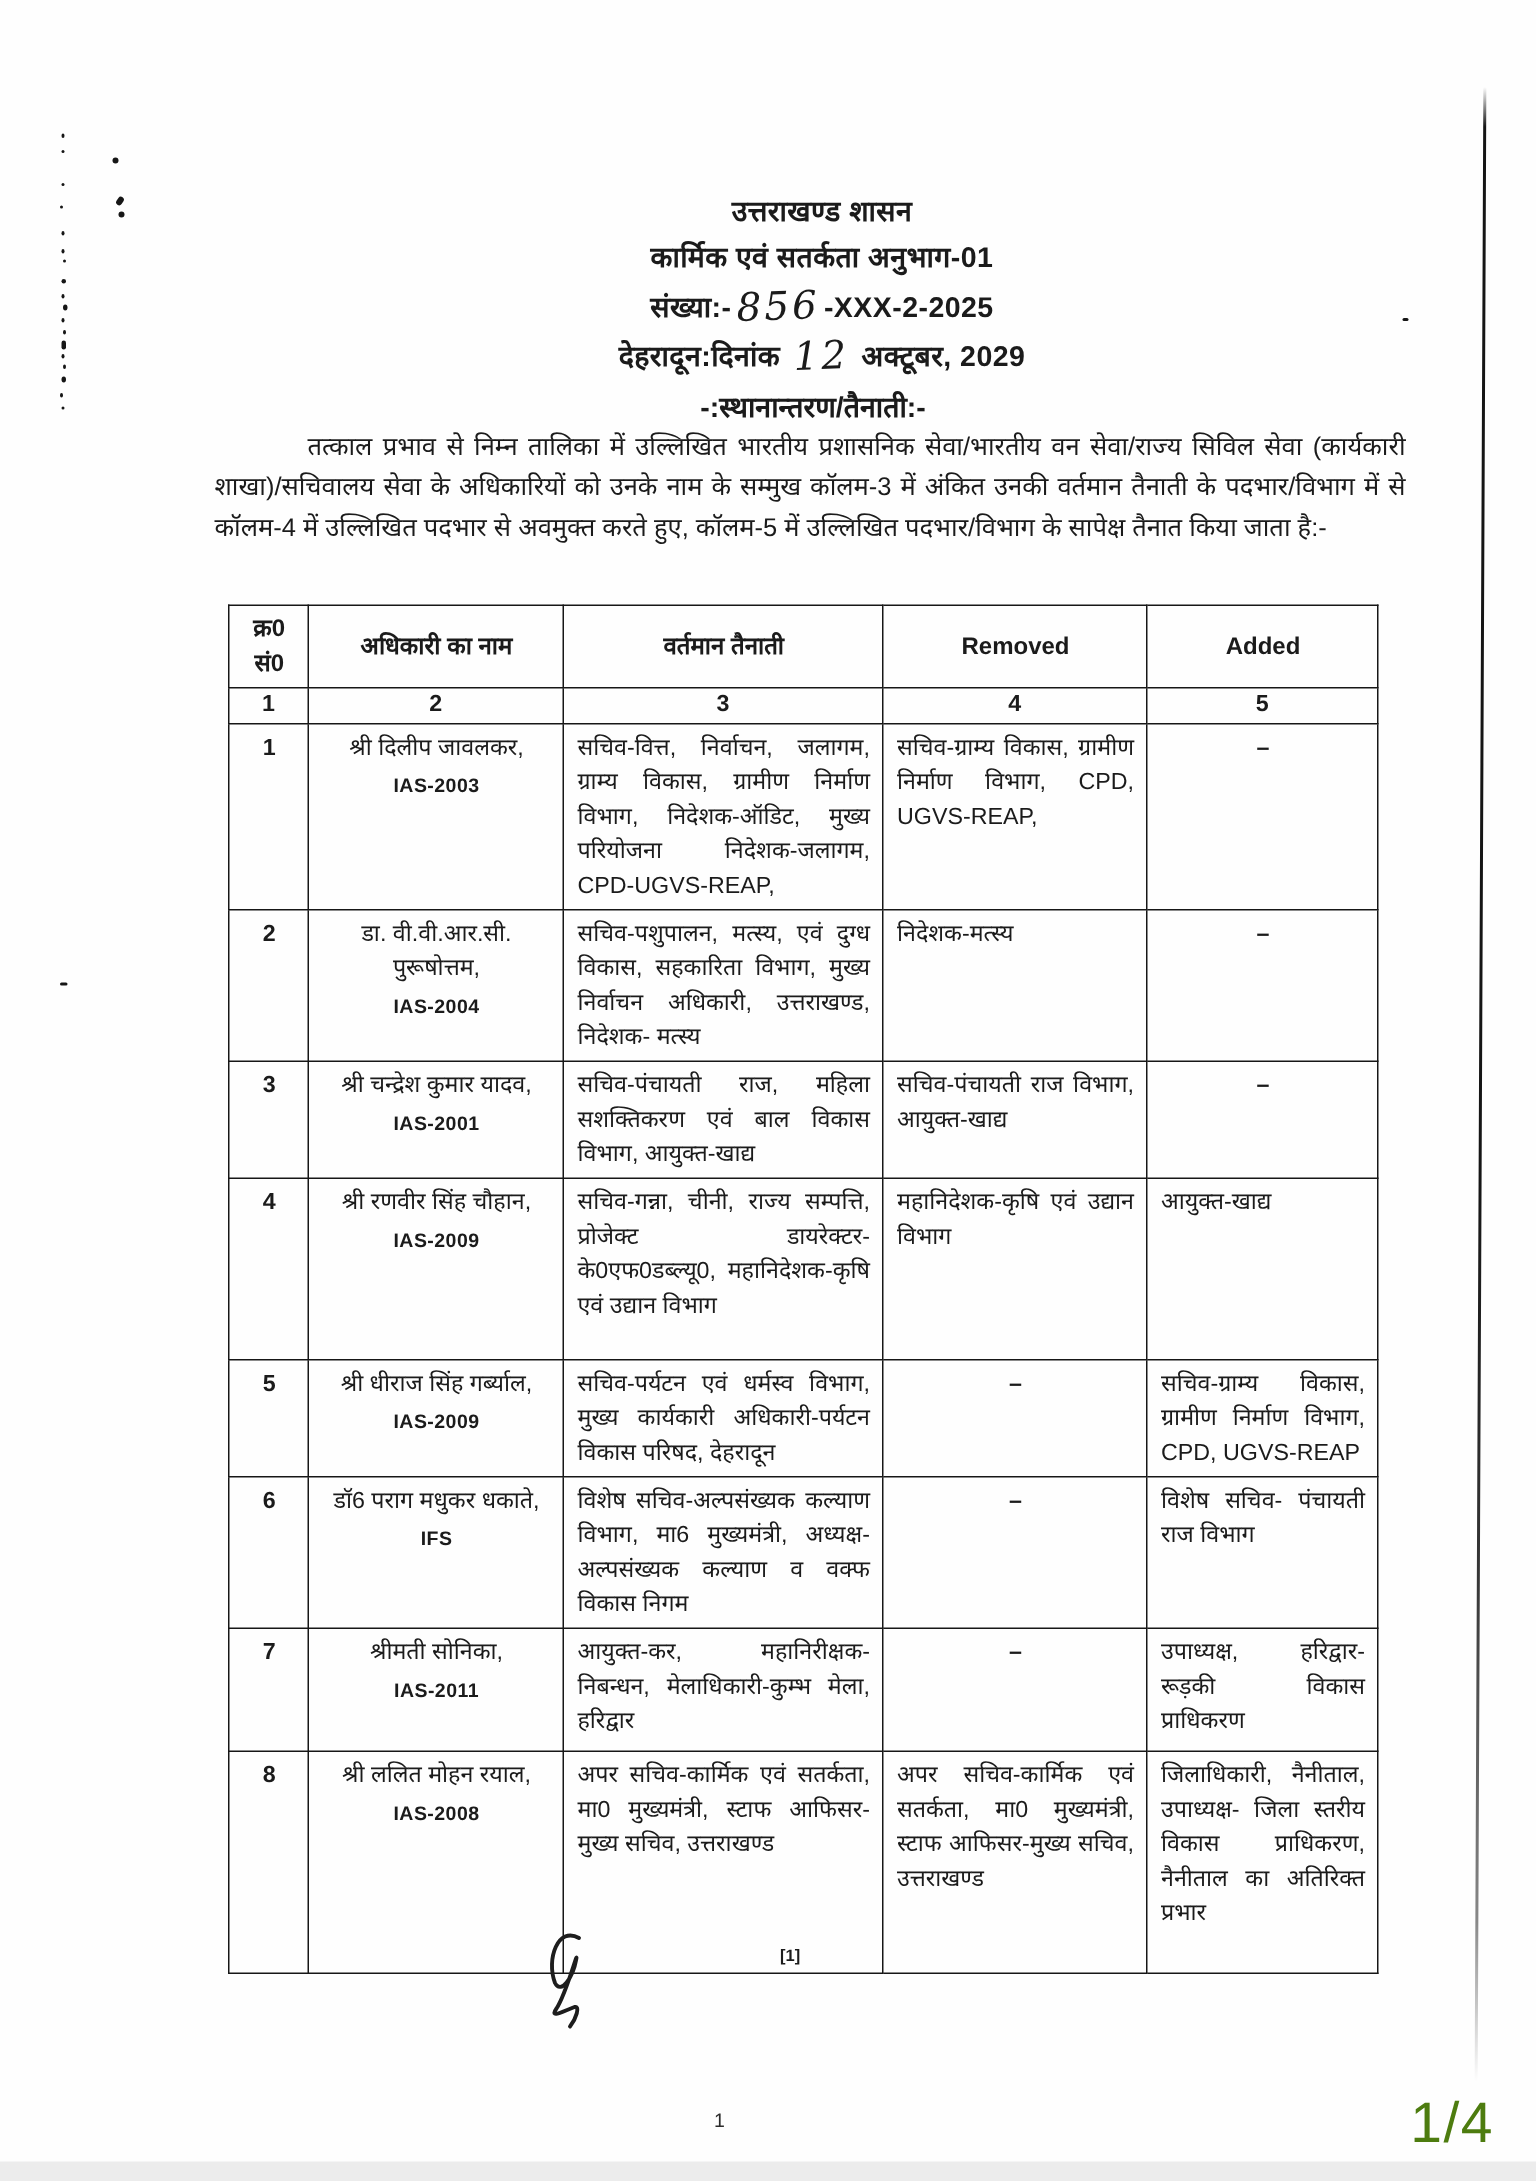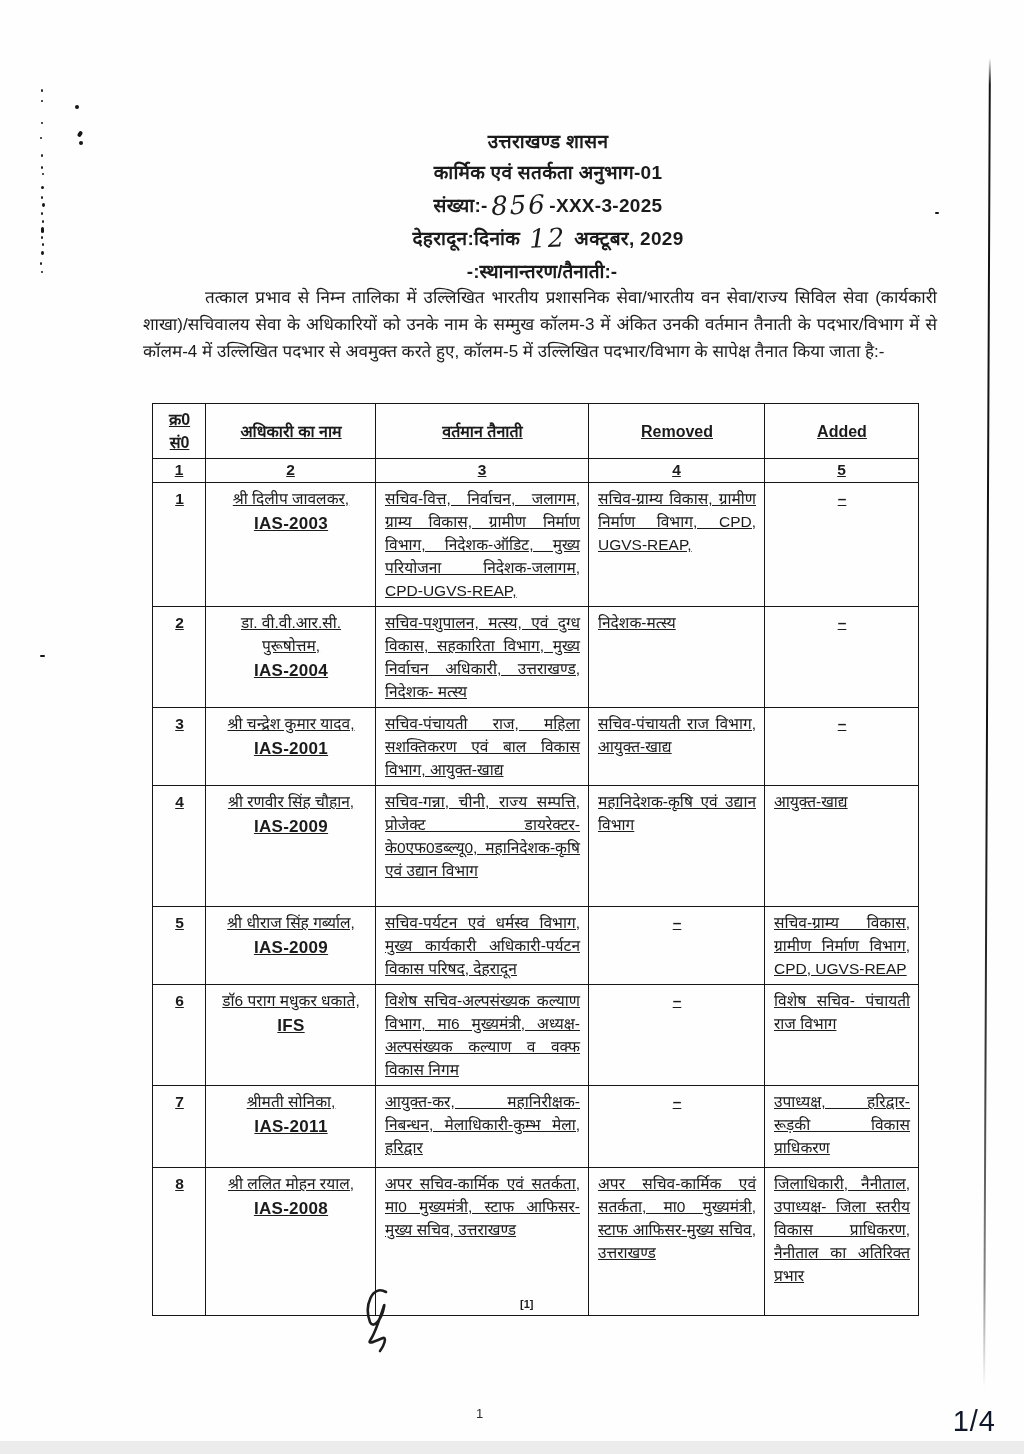--- a/index.html
+++ b/index.html
@@ -37,47 +37,47 @@
   
   .intro {
     position:absolute; top:284px; left:143px; width:794px;
     font-size:17px; line-height:27px; text-align:justify; text-indent:62px;
     font-weight:500;
   }
 
   
   table.gov {
     position:absolute; top:403px; left:152px; width:766px;
-    border-collapse:collapse; table-layout:fixed;text-decoration:underline;
+    border-collapse:collapse; table-layout:fixed;
   }
   table.gov col.c1{width:53px;} table.gov col.c2{width:170px;}
   table.gov col.c3{width:213px;} table.gov col.c4{width:176px;}
   table.gov col.c5{width:154px;}
   table.gov td, table.gov th {
     border:1.6px solid #161616; vertical-align:top; padding:4px 8px 4px 9px;
     font-size:15.5px; line-height:23px;
   }
   table.gov th { font-weight:bold; text-align:center; vertical-align:middle; font-size:16px; }
   tr.head th { height:52px; }
   tr.nums td { height:24px; text-align:center; font-weight:bold; padding:0 2px; line-height:22px; }
   td.sno { text-align:center; font-weight:bold; }
   td.name { text-align:center; padding-top:6px; }
-  td.name .cadre { font-weight:bold; font-size:17px; letter-spacing:.3px; margin-top:2px; }
+  td.name .cadre { font-weight:bold; font-size:13px; letter-spacing:.3px; margin-top:2px; }
   td.text { text-align:justify; }
   td.c-center { text-align:center; font-weight:bold; }
   tr.r0 td{height:114px;} tr.r1 td{height:93px;} tr.r2 td{height:72px;}
   tr.r3 td{height:121px;} tr.r4 td{height:70px;} tr.r5 td{height:95px;}
   tr.r6 td{height:82px;} tr.r7 td{height:148px;}
 
   
   .signature { position:absolute; left:356px; top:1282px; width:46px; height:72px; }
   .footnote-ref { position:absolute; left:520px; top:1298px; font-size:11px; font-weight:bold; }
   .page-number { position:absolute; left:476px; top:1406px; font-size:13px; color:#2c2c2c; }
   .viewer-indicator {
-    position:absolute; right:28px; bottom:16px; font-size:29px; color:#0f172a;
+    position:absolute; right:28px; bottom:16px; font-size:38px; color:#4d7c0f;
     letter-spacing:1px;
     margin-top:20px;
   }
   .bottom-strip { position:absolute; left:0; bottom:0; width:1024px; height:13px; background:#ececec; }
 </style>
 </head>
 <body>
 
 <div class="page">
 
@@ -106,21 +106,21 @@
     <div class="speck" style="left:935px;top:212px;width:4px;height:2px;border-radius:1px;"></div>
     <div class="speck" style="left:40px;top:655px;width:5px;height:2px;border-radius:1px;"></div>
   </div>
 
   <div class="edge-line"></div>
 
   <div class="doc-header">
     <div class="h-line">उत्तराखण्ड शासन</div>
     <div class="h-line">कार्मिक एवं सतर्कता अनुभाग-01</div>
     <div class="h-line">
-      <span>संख्या:-</span><span class="hand">856</span><span>-XXX-3-2025</span>
+      <span>संख्या:-</span><span class="hand">856</span><span>-XXX-2-2025</span>
     </div>
     <div class="h-line">
       <span>देहरादून:दिनांक</span>
       <span class="hand">12</span>
       <span>अक्टूबर, 2029</span>
     </div>
   </div>
 
   <div class="subject">-:स्थानान्तरण/तैनाती:-</div>
 

